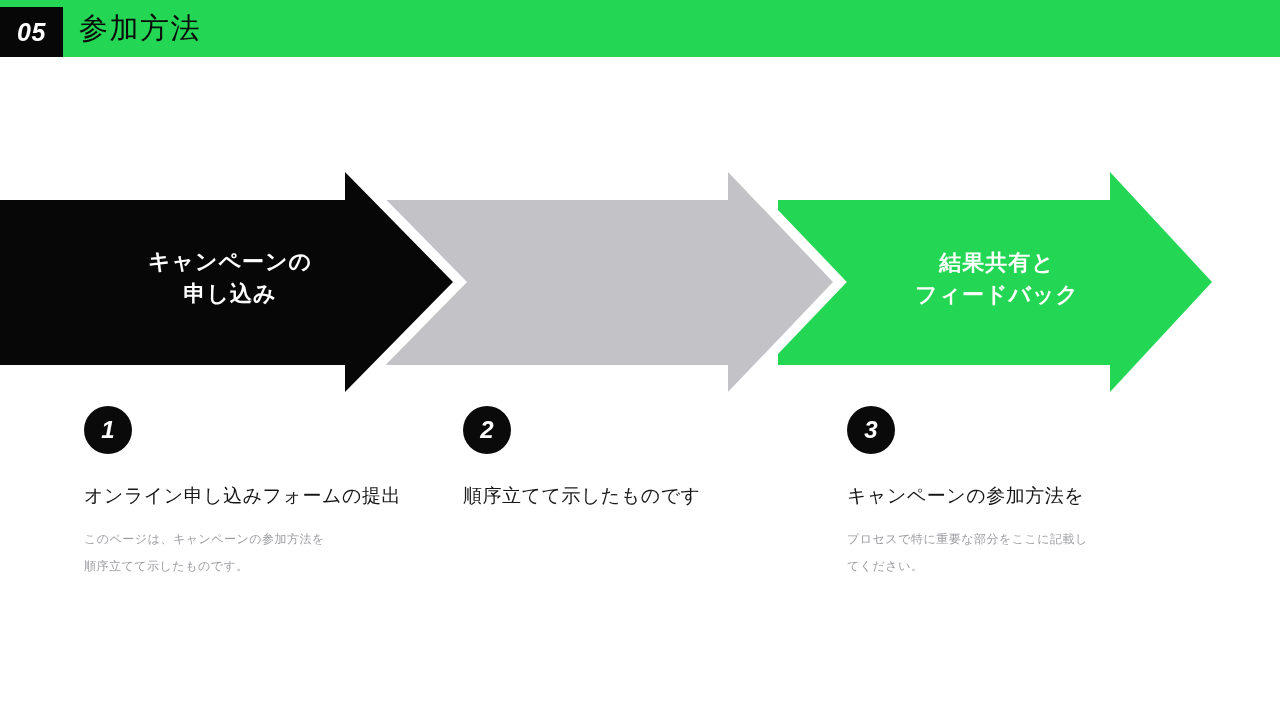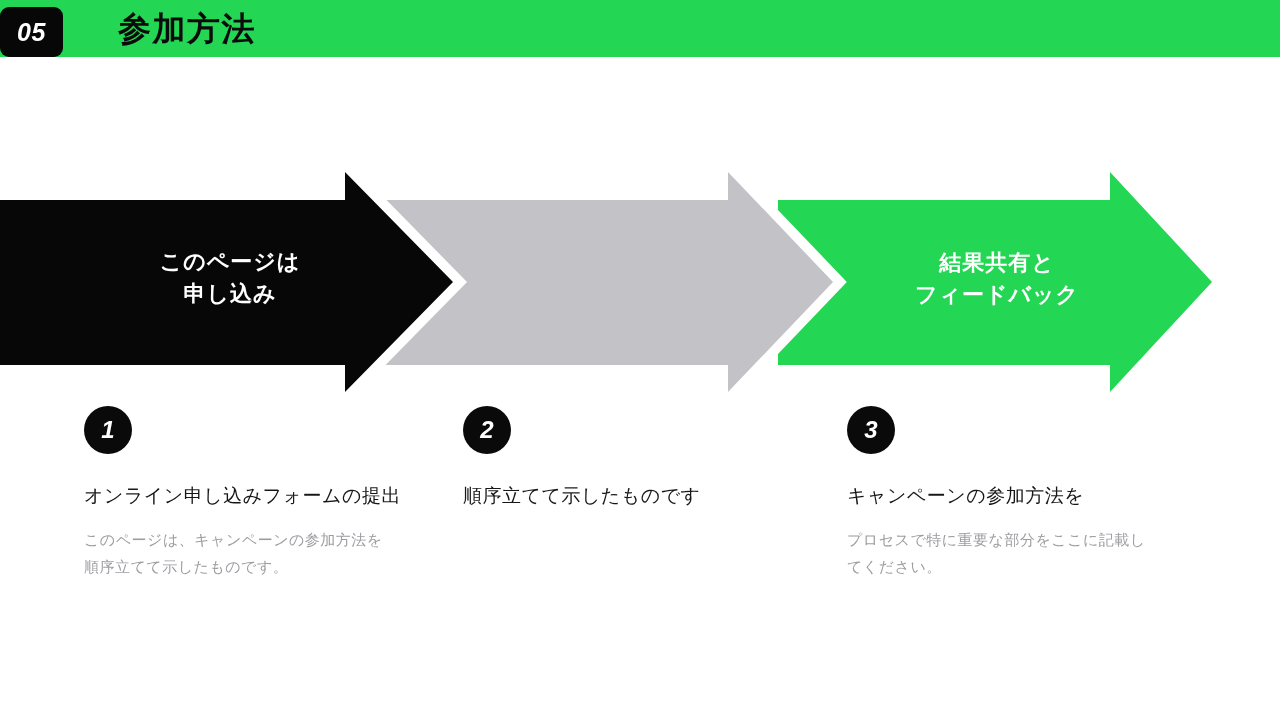--- a/index.html
+++ b/index.html
@@ -24,39 +24,37 @@
   }
   .header-num-box {
     position: absolute;
     top: 7px; left: 0;
     width: 63px;
     height: 50px;
     background: #070707;
     display: flex;
     align-items: center;
     justify-content: center;
-    border-radius: 9px;
   }
   .header-num {
     color: #ffffff;
     font-size: 25px;
     font-weight: bold;
     font-style: italic;
     letter-spacing: 0.5px;
   }
   .header-title {
     position: absolute;
     top: 0; left: 79px;
     height: 57px;
     line-height: 57px;
-    font-size: 33px;
-    font-weight: bold;
+    font-size: 29px;
+    font-weight: normal;
     color: #0b0b0b;
     letter-spacing: 1.5px;
-    margin-left: 39px;
   }
 
   
   .diagram-svg {
     position: absolute;
     top: 0; left: 0;
     width: 1280px;
     height: 720px;
   }
   .arrow-label {
@@ -99,21 +97,21 @@
   .step-title {
     margin-top: 29px;
     font-size: 19px;
     font-weight: normal;
     color: #161616;
     letter-spacing: 0.5px;
     white-space: nowrap;
   }
   .step-desc {
     margin-top: 17px;
-    font-size: 15px;
+    font-size: 12px;
     color: #9c9da1;
     line-height: 27px;
     letter-spacing: 0.5px;
     white-space: pre-line;
   }
 </style>
 </head>
 <body>
 
 <div class="slide">
@@ -125,21 +123,21 @@
     <div class="header-title">参加方法</div>
   </div>
 
   <svg class="diagram-svg" viewBox="0 0 1280 720" xmlns="http://www.w3.org/2000/svg">
 
     <polygon points="778,200 1110,200 1110,172 1212,282 1110,392 1110,365 778,365" stroke="#ffffff" stroke-width="20" stroke-linejoin="miter" paint-order="stroke" fill="#23d653"></polygon>
     <polygon points="368,200 728,200 728,172 833,282 728,392 728,365 368,365" stroke="#ffffff" stroke-width="20" stroke-linejoin="miter" paint-order="stroke" fill="#c3c2c6"></polygon>
     <polygon points="0,200 345,200 345,172 453,282 345,392 345,365 0,365" stroke="#ffffff" stroke-width="20" stroke-linejoin="miter" paint-order="stroke" fill="#070707"></polygon>
   </svg>
 
-  <div class="arrow-label arrow-label-1">このページは
+  <div class="arrow-label arrow-label-1">キャンペーンの
 申し込み</div>
   <div class="arrow-label arrow-label-3">結果共有と
 フィードバック</div>
 
   <div class="step step-1">
     <div class="step-badge">
       <span>1</span>
     </div>
     <div class="step-title">オンライン申し込みフォームの提出</div>
     <div class="step-desc">このページは、キャンペーンの参加方法を

